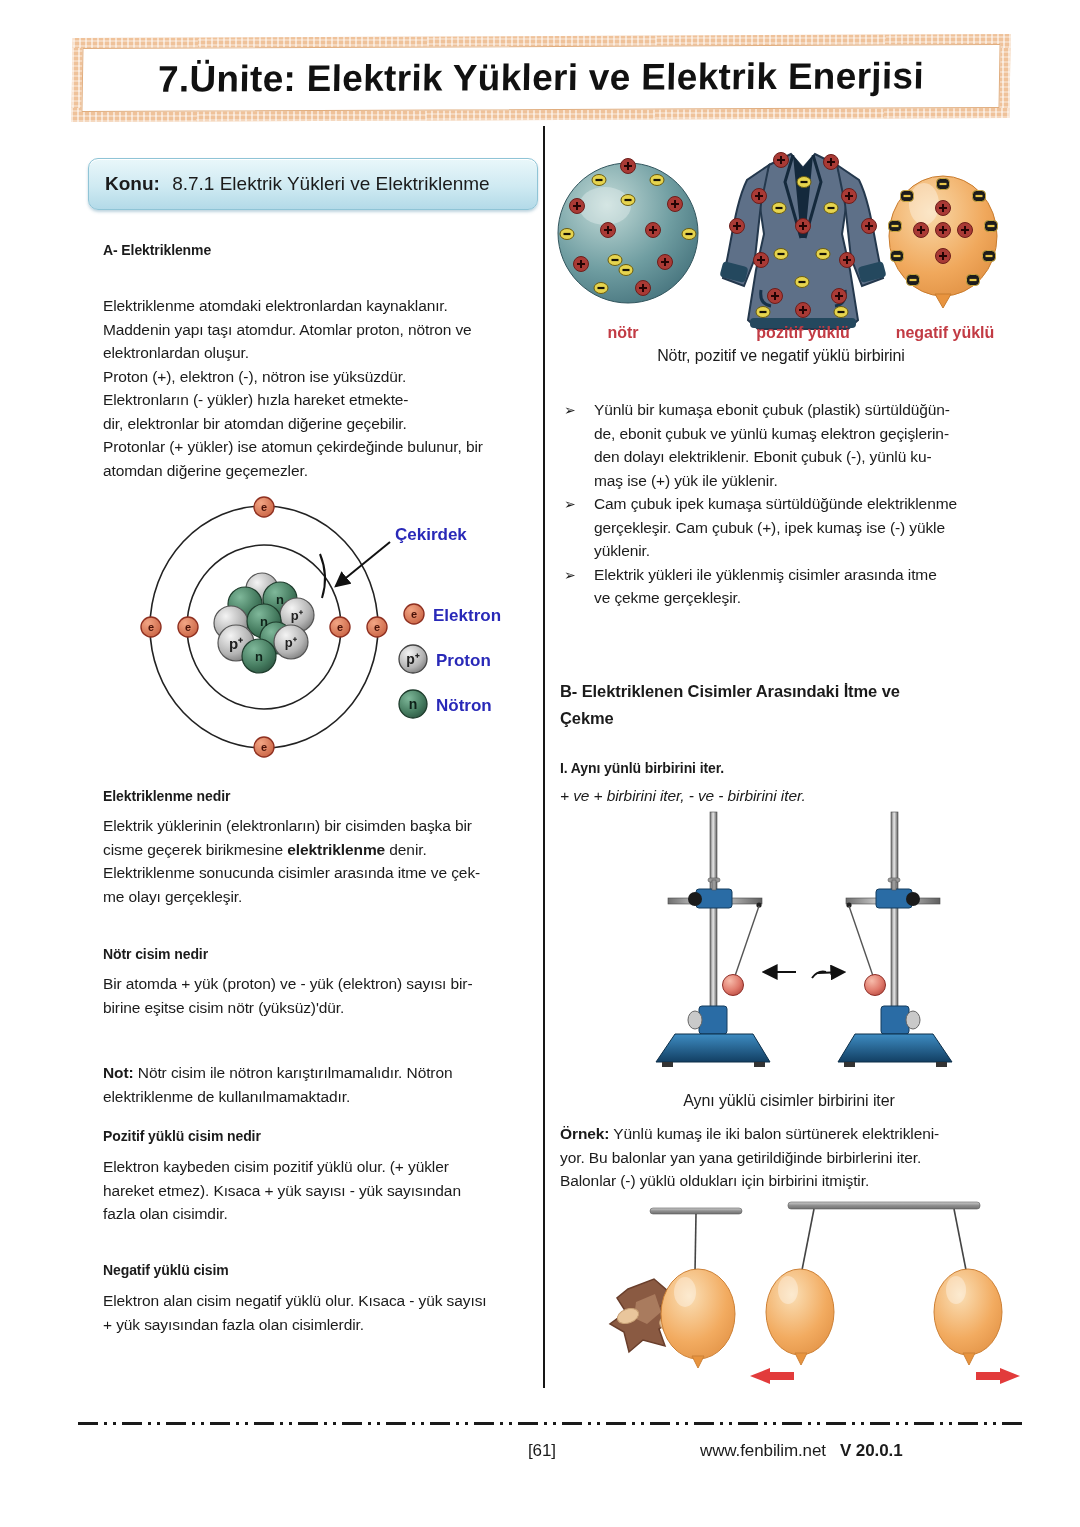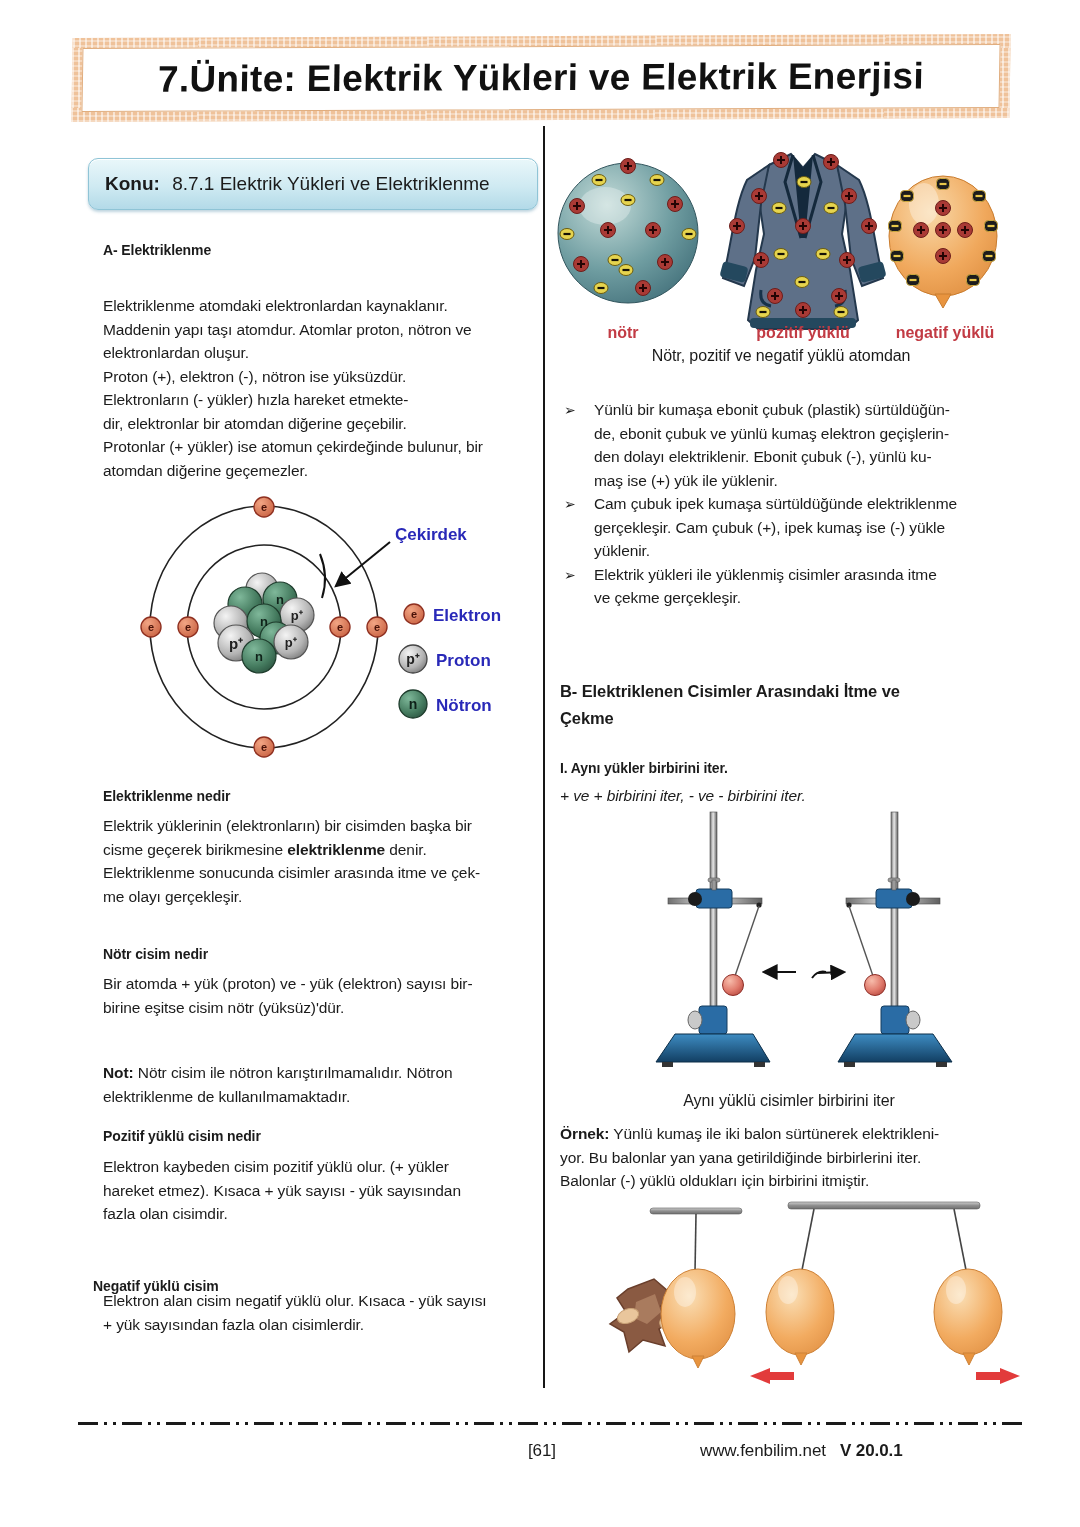--- a/index.html
+++ b/index.html
@@ -167,21 +167,21 @@
 birine eşitse cisim nötr (yüksüz)'dür.</div>
 
   <div class="abs body-text" style="left:103px;top:1041px;width:444px;margin-top:20px;"><span class="inline-bold">Not:</span><span> Nötr cisim ile nötron karıştırılmamalıdır. Nötron
 elektriklenme de kullanılmamaktadır.</span></div>
 
   <div class="abs h-bold" style="left:103px;top:1128px;">Pozitif yüklü cisim nedir</div>
   <div class="abs body-text" style="left:103px;top:1155px;width:444px;">Elektron kaybeden cisim pozitif yüklü olur. (+ yükler
 hareket etmez). Kısaca + yük sayısı - yük sayısından
 fazla olan cisimdir.</div>
 
-  <div class="abs h-bold" style="left:93px;top:1262px;margin-top:16px;">Negatif yüklü cisim</div>
+  <div class="abs h-bold" style="left:103px;top:1262px;">Negatif yüklü cisim</div>
   <div class="abs body-text" style="left:103px;top:1289px;width:444px;">Elektron alan cisim negatif yüklü olur. Kısaca - yük sayısı
 + yük sayısından fazla olan cisimlerdir.</div>
 
   <svg class="abs" style="left:553px;top:138px;" width="462" height="208" viewBox="0 0 462 208">
     <defs>
       <radialGradient id="gSph" cx="35%" cy="30%" r="85%">
         <stop offset="0%" stop-color="#c3dbd8"></stop>
           <stop offset="55%" stop-color="#6f9da1"></stop>
           <stop offset="100%" stop-color="#3e6b76"></stop>
       </radialGradient>
@@ -277,37 +277,37 @@
         <use href="#pl" x="412" y="92"></use>
       <use href="#pl" x="390" y="70"></use>
         <use href="#pl" x="390" y="118"></use>
     </g>
 
     <text x="70" y="200" class="red-label" text-anchor="middle">nötr</text>
     <text x="250" y="200" class="red-label" text-anchor="middle">pozitif yüklü</text>
     <text x="392" y="200" class="red-label" text-anchor="middle">negatif yüklü</text>
   </svg>
 
-  <div class="abs caption" style="left:548px;top:347px;width:466px;">Nötr, pozitif ve negatif yüklü atomdan</div>
+  <div class="abs caption" style="left:548px;top:347px;width:466px;">Nötr, pozitif ve negatif yüklü birbirini</div>
 
   <div class="abs" style="left:560px;top:398px;width:458px;">
     <div class="bullet body-text"><span class="mk">➢</span><span>Yünlü bir kumaşa ebonit çubuk (plastik) sürtüldüğün-
 de, ebonit çubuk ve yünlü kumaş elektron geçişlerin-
 den dolayı elektriklenir. Ebonit çubuk (-), yünlü ku-
 maş ise (+) yük ile yüklenir.</span></div>
     <div class="bullet body-text"><span class="mk">➢</span><span>Cam çubuk ipek kumaşa sürtüldüğünde elektriklenme
 gerçekleşir. Cam çubuk (+), ipek kumaş ise (-) yükle
 yüklenir.</span></div>
     <div class="bullet body-text"><span class="mk">➢</span><span>Elektrik yükleri ile yüklenmiş cisimler arasında itme
 ve çekme gerçekleşir.</span></div>
   </div>
 
   <div class="abs h-bold" style="left:560px;top:678px;font-size:16.5px;line-height:27px;white-space:pre-line;">B- Elektriklenen Cisimler Arasındaki İtme ve
 Çekme</div>
-  <div class="abs h-bold" style="left:560px;top:760px;">I. Aynı yükler birbirini iter.</div>
+  <div class="abs h-bold" style="left:560px;top:760px;">I. Aynı yünlü birbirini iter.</div>
   <div class="abs body-text" style="left:560px;top:784px;width:455px;font-style:italic;">+ ve + birbirini iter, - ve - birbirini iter.</div>
 
   <svg class="abs" style="left:618px;top:810px;" width="372" height="280" viewBox="0 0 372 280">
     <defs>
       <linearGradient id="gRod" x1="0" y1="0" x2="1" y2="0">
         <stop offset="0%" stop-color="#6f6f6f"></stop>
           <stop offset="45%" stop-color="#e8e8e8"></stop>
           <stop offset="100%" stop-color="#5f5f5f"></stop>
       </linearGradient>
       <linearGradient id="gBase" x1="0" y1="0" x2="0" y2="1">

